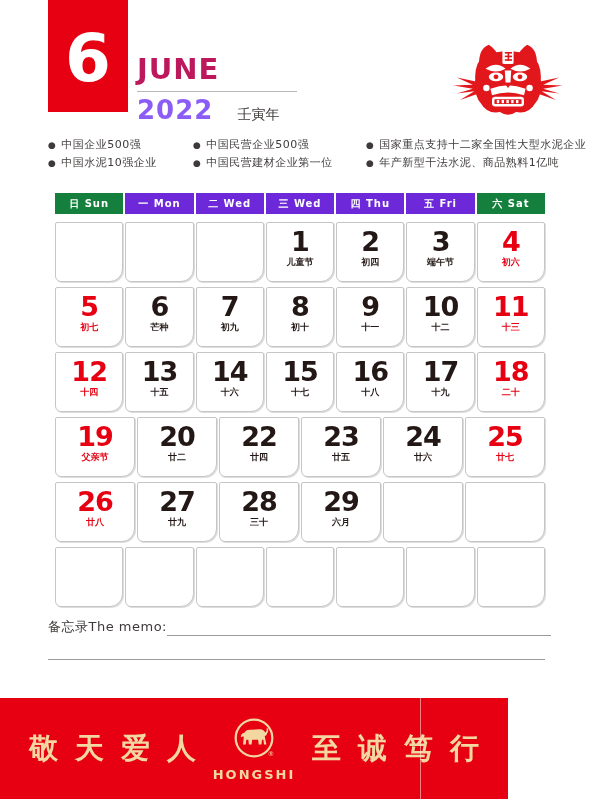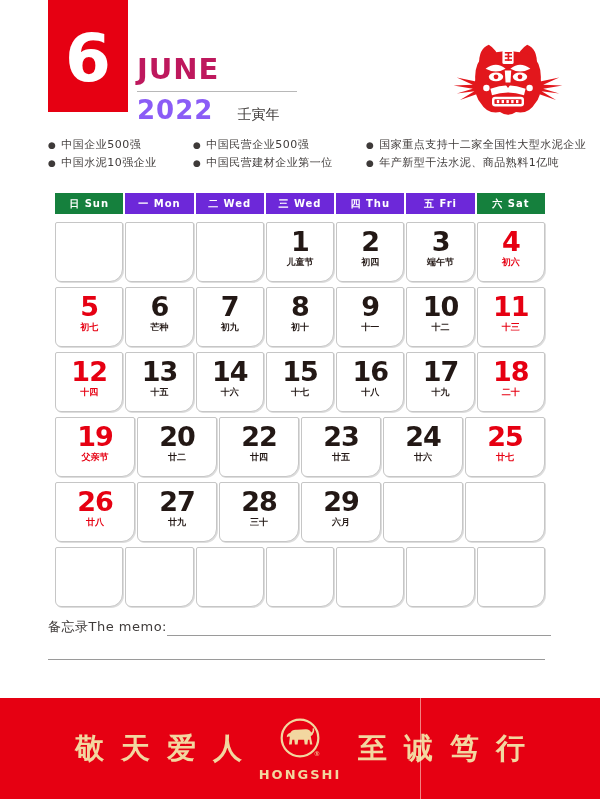--- a/index.html
+++ b/index.html
@@ -69,21 +69,21 @@
   .memo-row {
     position: absolute; left: 48px; right: 49px; top: 618px;
     display: flex; align-items: flex-end;
   }
   .memo-label { font-size: 13px; color: #3e3a39; white-space: nowrap; letter-spacing: 0.5px; }
   .memo-line { flex: 1; border-bottom: 1px solid #9a9a9a; height: 14px; }
   .memo-line2 { position: absolute; left: 48px; right: 55px; top: 659px; border-bottom: 1px solid #9a9a9a; }
 
   
   .footer {
-    position: absolute; left: 0; top: 698px; width: 600px; height: 101px;
+    position: absolute; left: 0; top: 698px; width: 508px; height: 101px;
     background: #e60012; color: #f2d7a0;
     display: flex; align-items: center; justify-content: center;
   }
   .motto { font-size: 29px; font-weight: bold; letter-spacing: 17px; margin-right: -17px; white-space: nowrap; }
   .logo-block { width: 96px; display: flex; flex-direction: column; align-items: center; margin: 0 10px; }
   .logo-circle { position: relative; width: 44px; height: 44px; }
   .brand { font-size: 13px; font-weight: bold; letter-spacing: 2px; margin-top: 7px; }
   .fold-line { position: absolute; left: 420px; top: 0; width: 1px; height: 101px; background: rgba(255,235,220,0.55); }
 </style>
 </head>

